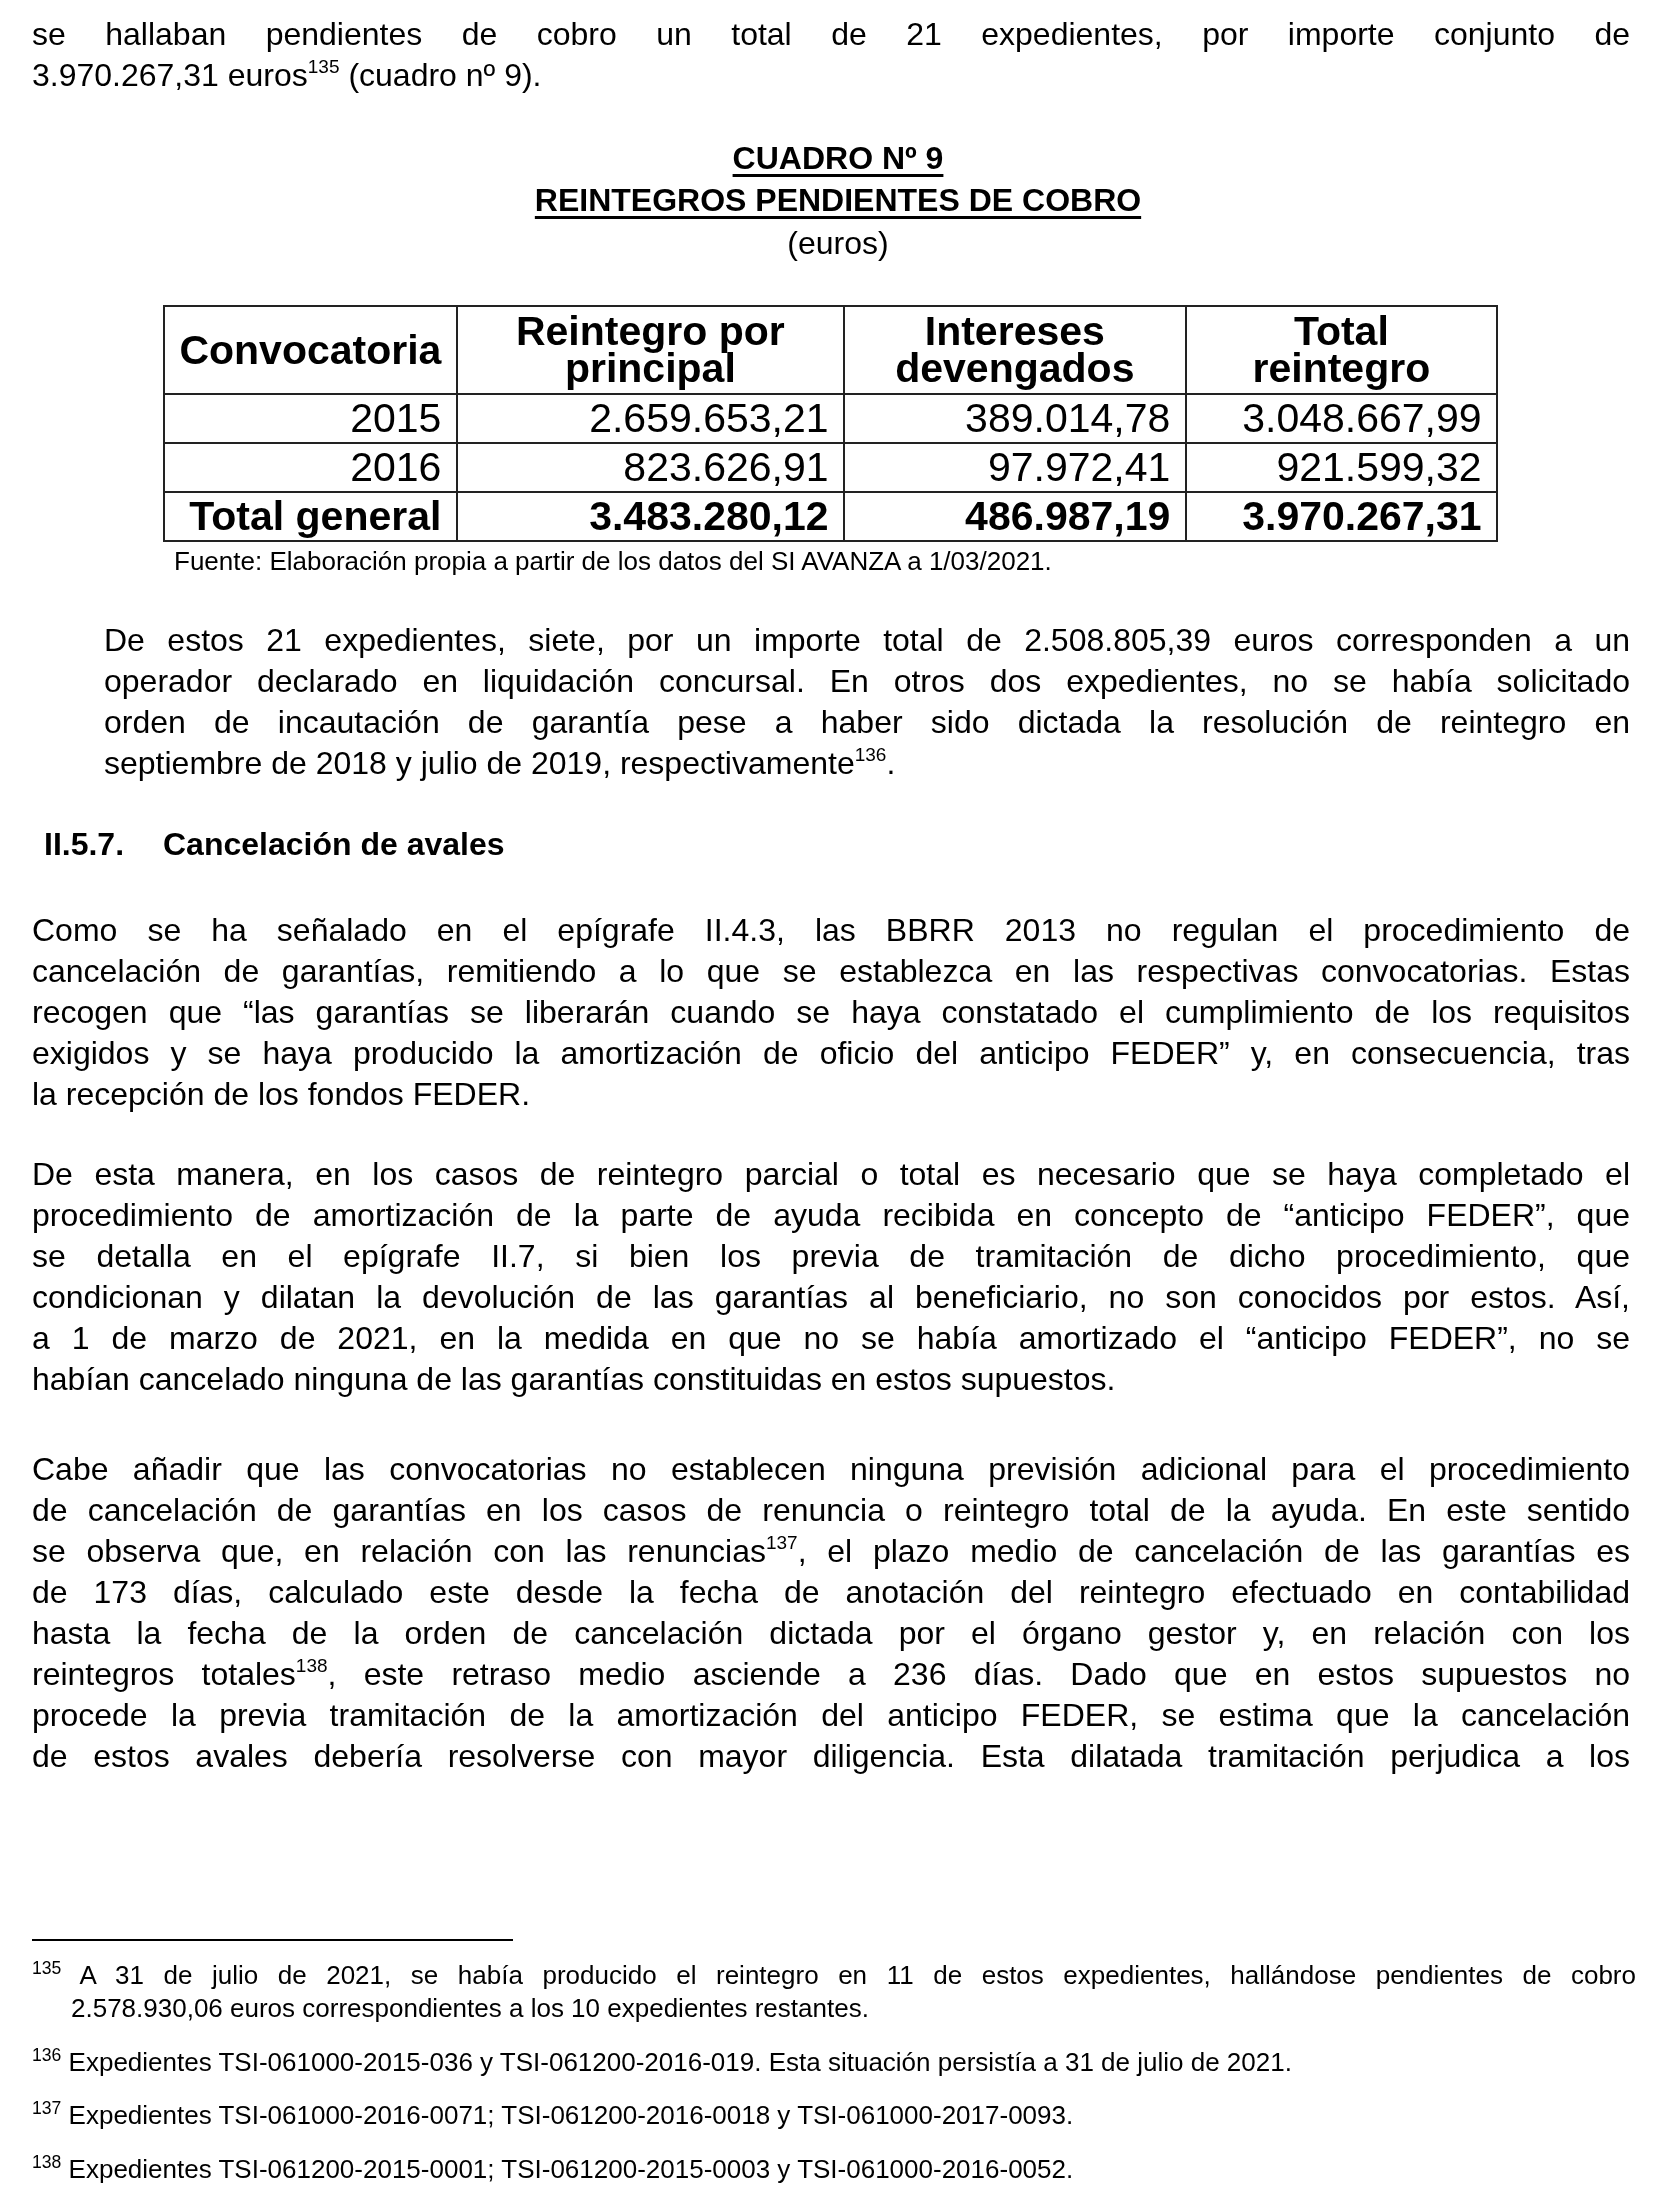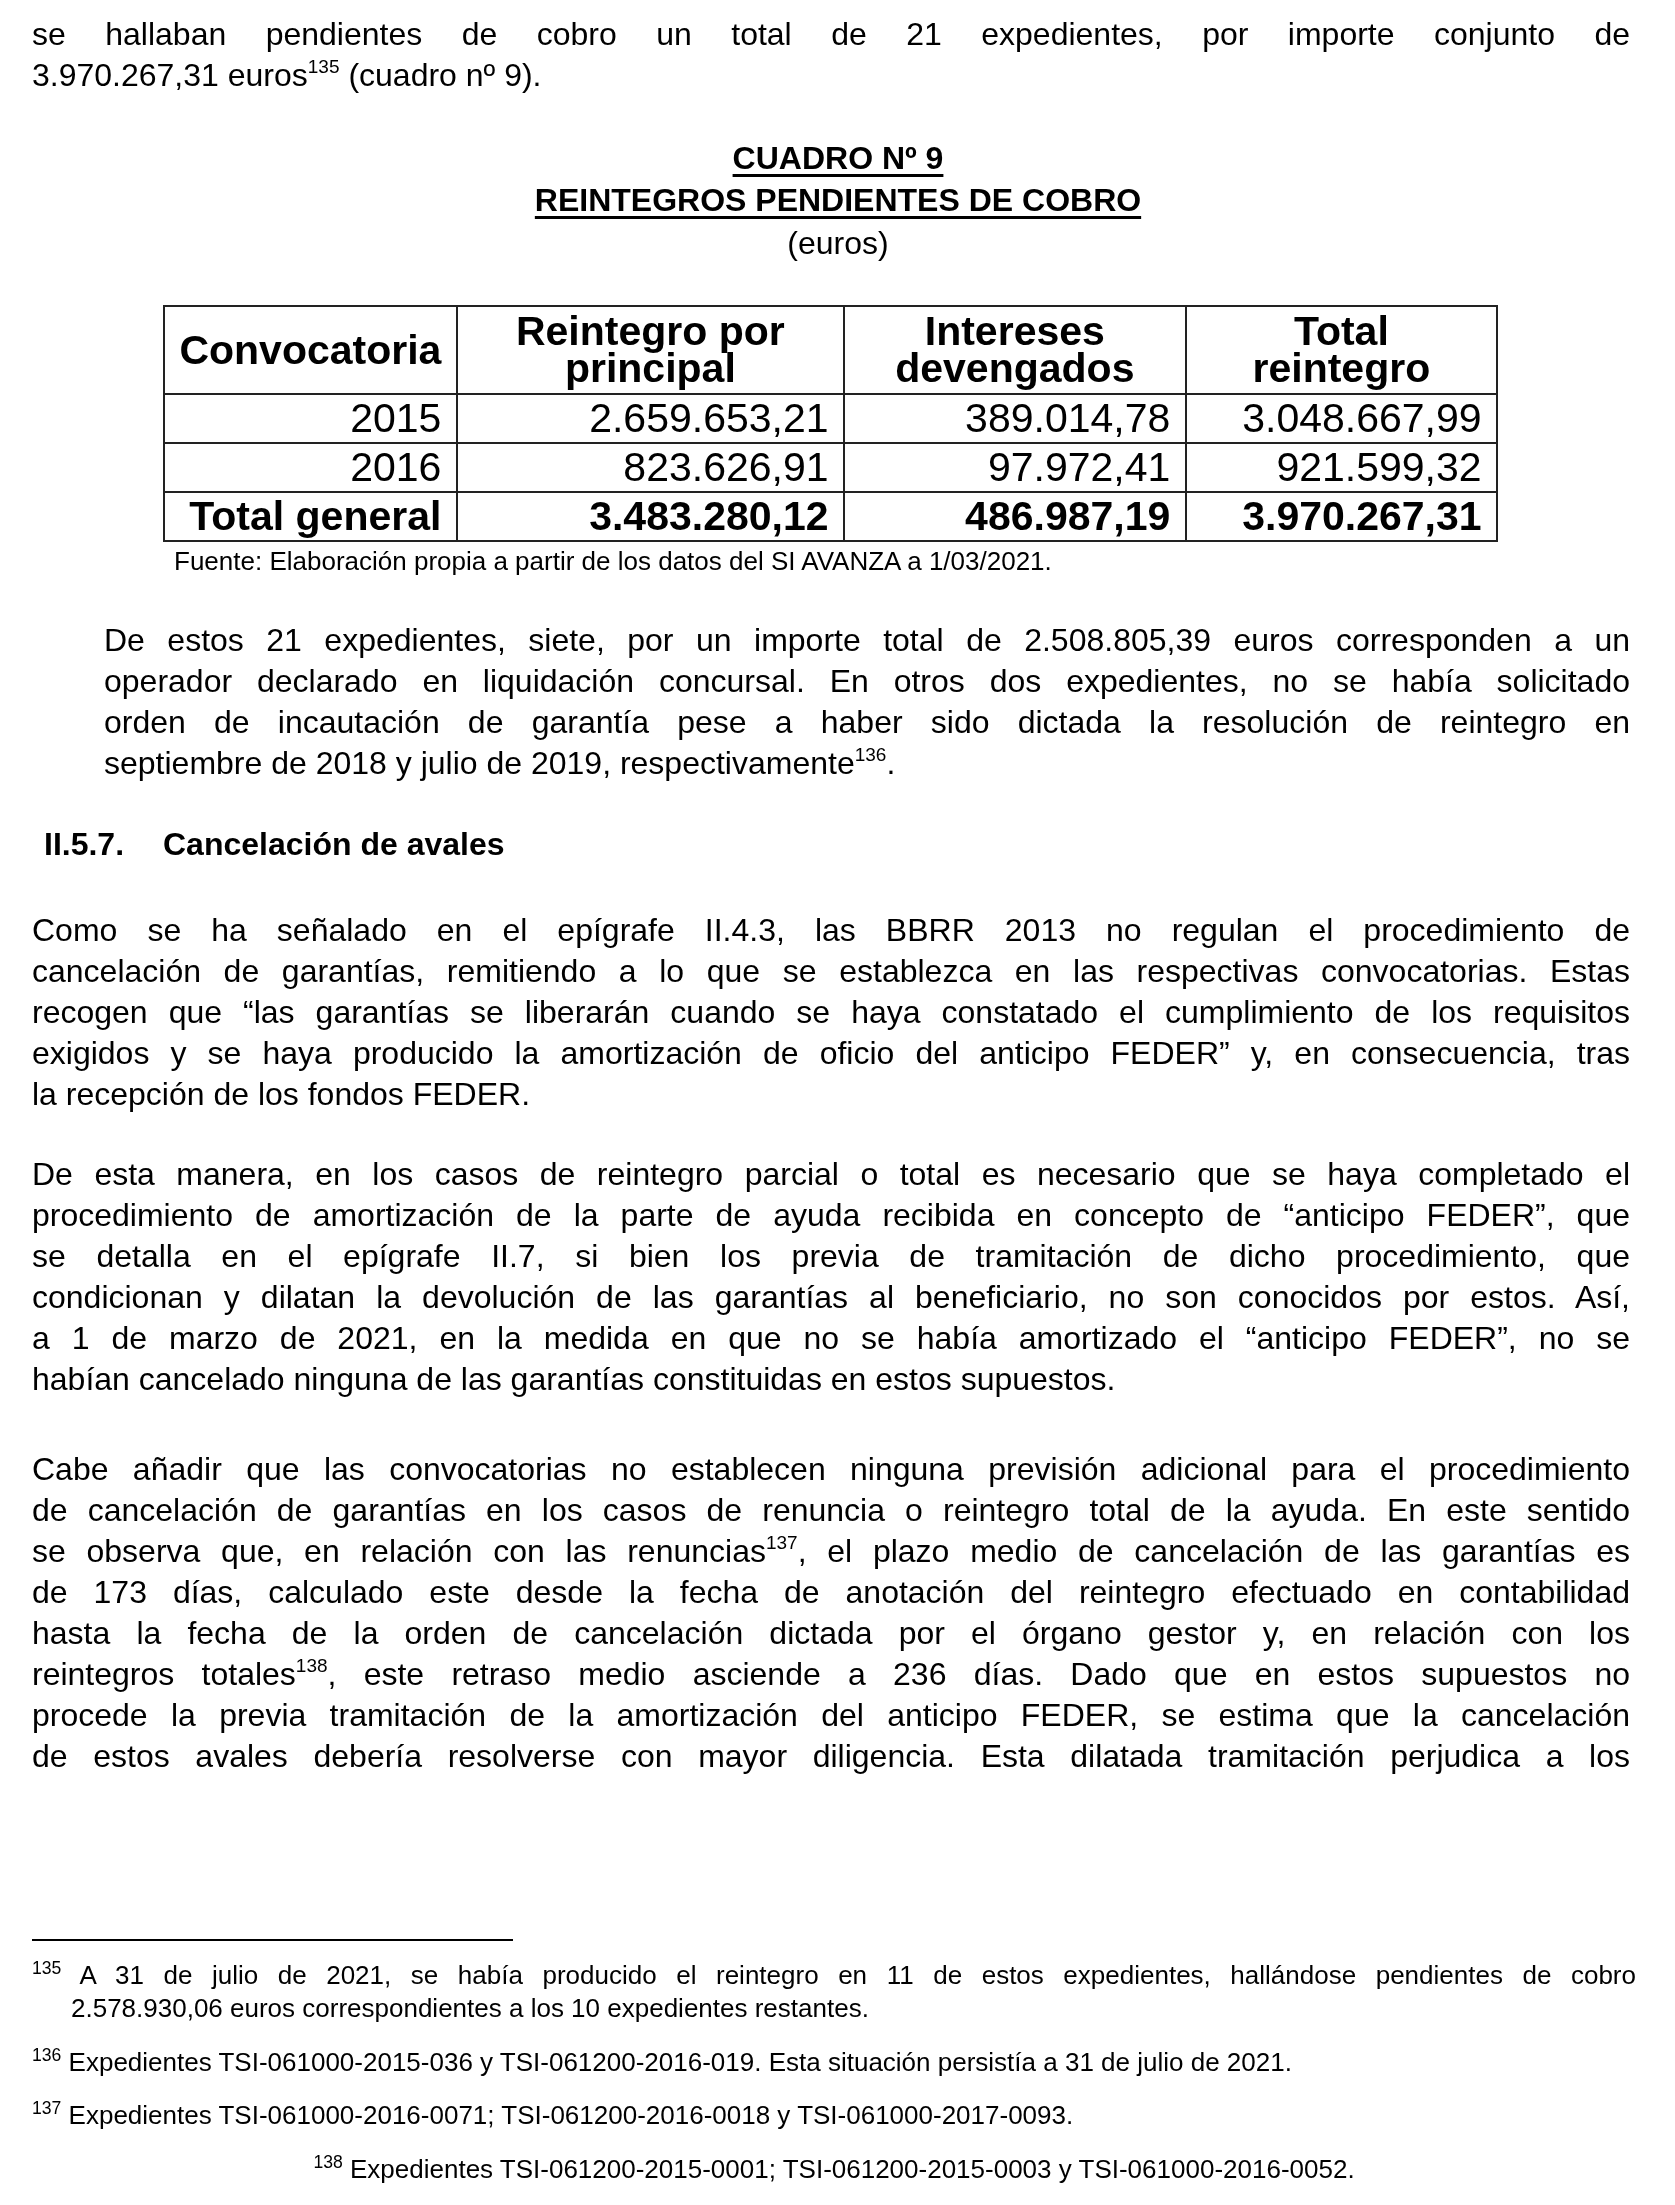--- a/index.html
+++ b/index.html
@@ -135,16 +135,16 @@
 </div>
 
 <div class="fn" style="top:2046px;">
   <sup>136</sup> <span>Expedientes TSI-061000-2015-036 y TSI-061200-2016-019. Esta situación persistía a 31 de julio de 2021.</span>
 </div>
 
 <div class="fn" style="top:2099px;">
   <sup>137</sup> <span>Expedientes TSI-061000-2016-0071; TSI-061200-2016-0018 y TSI-061000-2017-0093.</span>
 </div>
 
-<div class="fn" style="top:2153px;text-align:center;">
+<div class="fn" style="top:2153px;">
   <sup>138</sup> <span>Expedientes TSI-061200-2015-0001; TSI-061200-2015-0003 y TSI-061000-2016-0052.</span>
 </div>
 
 
 </body></html>

